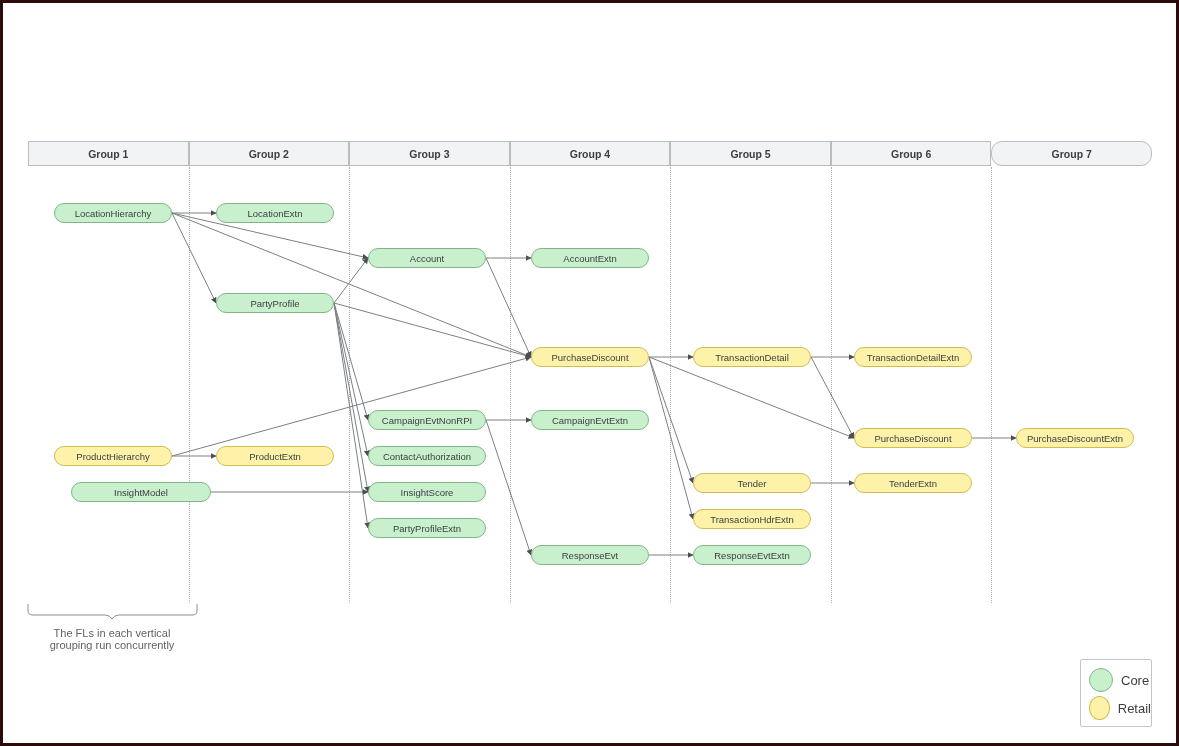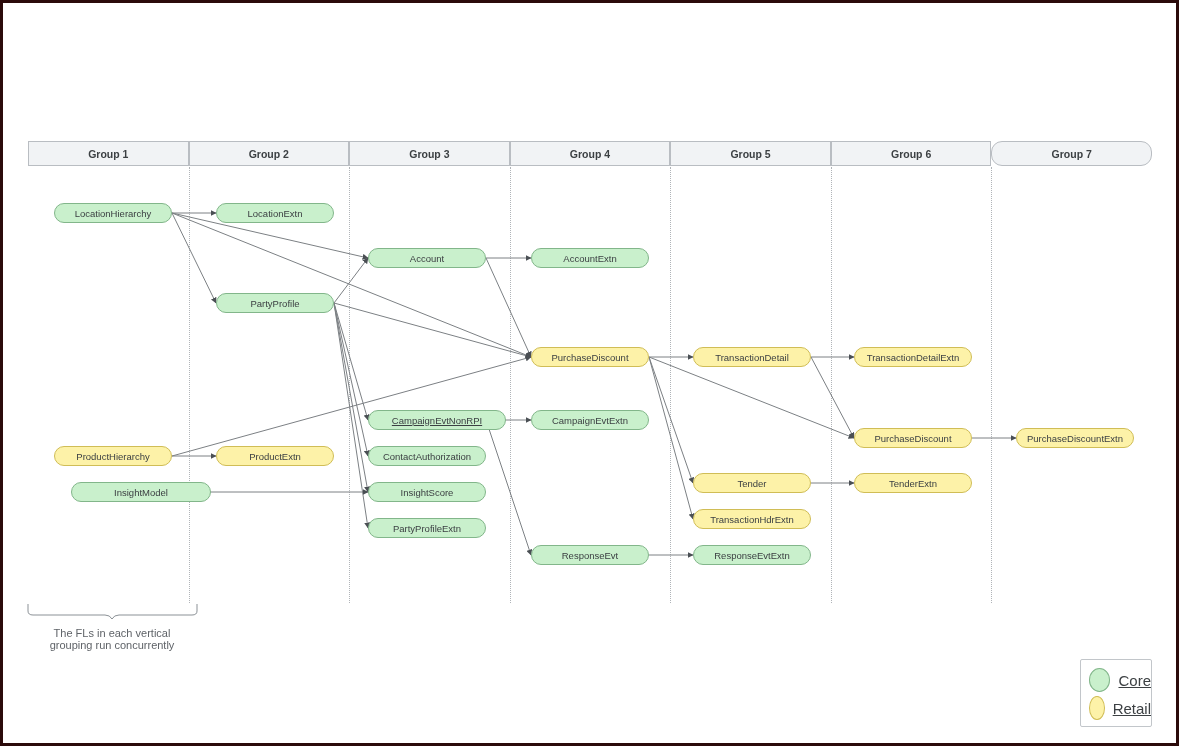--- a/index.html
+++ b/index.html
@@ -57,21 +57,21 @@
   }
   #legend{
     position:absolute;left:1077px;top:656px;width:72px;height:68px;
     border:1px solid #c2c6ca;background:#ffffff;border-radius:2px;
     padding:6px 0 0 0;box-sizing:border-box;
   }
   .legend-row{display:flex;align-items:center;height:28px;padding-left:8px;}
   .legend-swatch{width:22px;height:22px;border-radius:50%;}
   .legend-swatch.core{background:#c9f0cc;border:1px solid #82b68a;}
   .legend-swatch.retail{background:#fdf2a8;border:1px solid #d0bd56;}
-  .legend-label{margin-left:8px;font-size:15px;color:#3c4043;text-decoration:underline;}
+  .legend-label{margin-left:8px;font-size:13px;color:#3c4043;}
 </style>
 </head>
 <body>
 
 <div id="canvas">
 
 
   <svg id="edges">
     <defs>
       <marker id="arrow" viewBox="0 0 10 10" refX="9" refY="5" markerWidth="6" markerHeight="6" orient="auto-start-reverse">
@@ -126,21 +126,21 @@
       <div class="col-div" style="left: 988.429px;"></div>
     </div>
   <div id="nodes-layer">
       <div class="node core" style="left: 51px; top: 200px; width: 118px;">LocationHierarchy</div>
       <div class="node retail" style="left: 51px; top: 443px; width: 118px;">ProductHierarchy</div>
       <div class="node core" style="left: 68px; top: 479px; width: 140px;">InsightModel</div>
       <div class="node core" style="left: 213px; top: 200px; width: 118px;">LocationExtn</div>
       <div class="node core" style="left: 213px; top: 290px; width: 118px;">PartyProfile</div>
       <div class="node retail" style="left: 213px; top: 443px; width: 118px;">ProductExtn</div>
       <div class="node core" style="left: 365px; top: 245px; width: 118px;">Account</div>
-      <div class="node core" style="left: 365px; top: 407px; width: 138px; text-decoration: underline;">CampaignEvtNonRPI</div>
+      <div class="node core" style="left: 365px; top: 407px; width: 118px;">CampaignEvtNonRPI</div>
       <div class="node core" style="left: 365px; top: 443px; width: 118px;">ContactAuthorization</div>
       <div class="node core" style="left: 365px; top: 479px; width: 118px;">InsightScore</div>
       <div class="node core" style="left: 365px; top: 515px; width: 118px;">PartyProfileExtn</div>
       <div class="node core" style="left: 528px; top: 245px; width: 118px;">AccountExtn</div>
       <div class="node retail" style="left: 528px; top: 344px; width: 118px;">PurchaseDiscount</div>
       <div class="node core" style="left: 528px; top: 407px; width: 118px;">CampaignEvtExtn</div>
       <div class="node core" style="left: 528px; top: 542px; width: 118px;">ResponseEvt</div>
       <div class="node retail" style="left: 690px; top: 344px; width: 118px;">TransactionDetail</div>
       <div class="node retail" style="left: 690px; top: 470px; width: 118px;">Tender</div>
       <div class="node retail" style="left: 690px; top: 506px; width: 118px;">TransactionHdrExtn</div>

